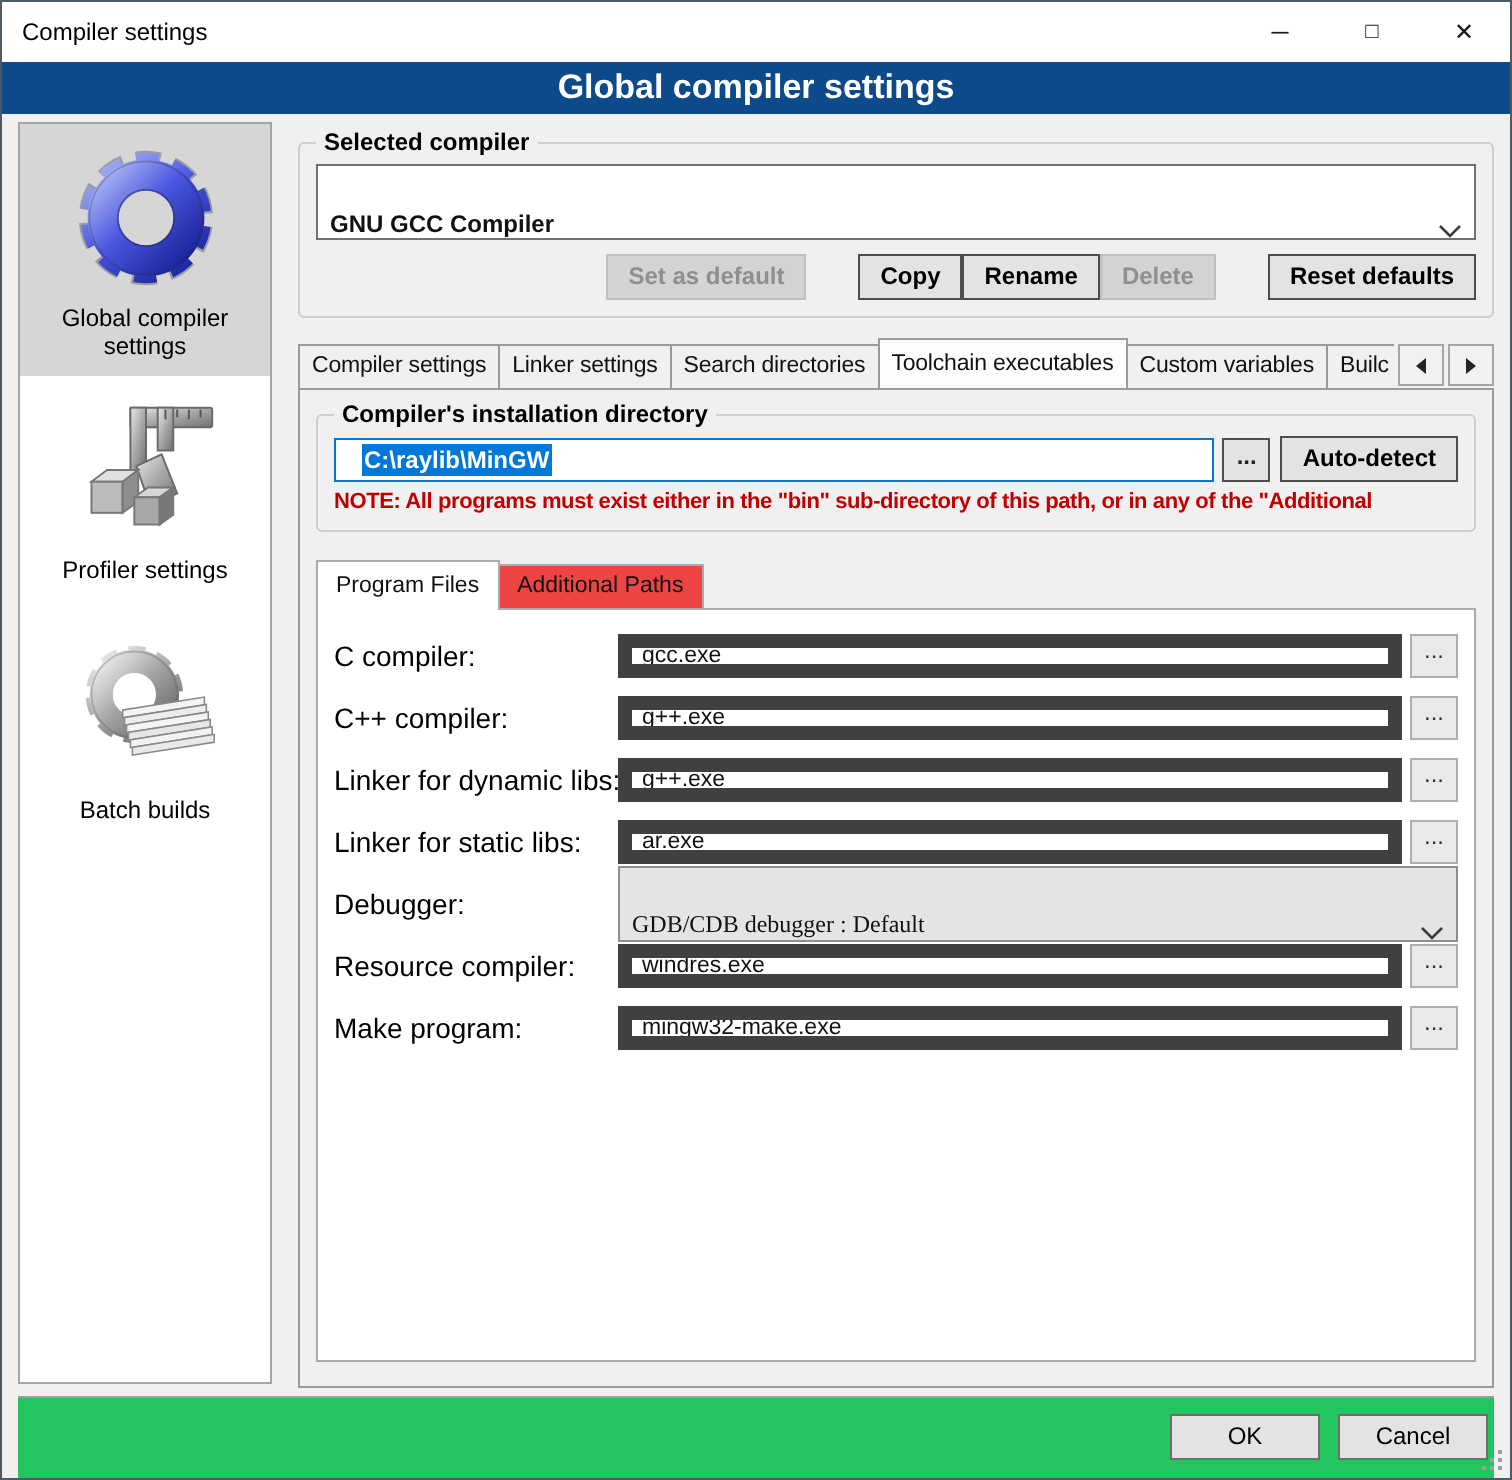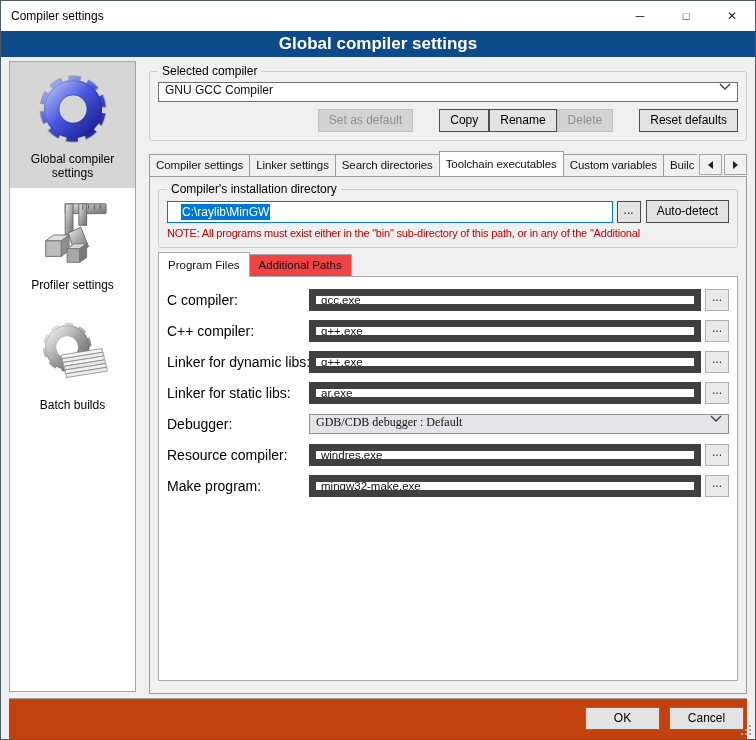--- a/index.html
+++ b/index.html
@@ -30,25 +30,25 @@
   
   .sidebar{width:127px;flex:0 0 auto;background:#fff;border:1px solid #a5a5a5;
     margin-bottom:4px;overflow:hidden;}
   .side-item{display:flex;flex-direction:column;align-items:center;padding:10px 4px 8px;min-height:120px;}
   .side-item.selected{background:#d6d6d6;}
   .side-item .icon{width:74px;height:74px;flex:0 0 auto;}
   .side-item .lbl{margin-top:6px;text-align:center;font-size:12px;line-height:14px;color:#000;}
   
   .main{flex:1;min-width:0;display:flex;flex-direction:column;}
   
-  .groupbox{border:1px solid #cdcdcd;border-radius:3px;position:relative;padding:10px 8px 8px;}
+  .groupbox{border:1px solid #cdcdcd;border-radius:3px;position:relative;padding:10px 8px 8px;font-weight:bold;}
   .groupbox>.legend{position:absolute;top:-8px;left:8px;background:#f0f0f0;padding:0 4px;font-size:12px;color:#000;}
   .gb-compiler{margin-top:10px;}
   
-  .combo{height:20px;background:#fff;border:1px solid #707070;display:flex;align-items:flex-start;
+  .combo{height:38px;background:#fff;border:1px solid #707070;display:flex;align-items:flex-end;
     padding:0 6px;font-size:12px;position:relative;cursor:default;}
   .combo .val{flex:1;white-space:nowrap;overflow:hidden;}
   .combo .chev{flex:0 0 auto;margin-left:4px;}
   .combo.gray{background:#e4e4e6;border-color:#8f8f8f;}
   .chev svg{display:block;}
   
   .btn{height:23px;background:#e3e3e3;border:1px solid #4d4d4d;font-size:12px;color:#000;
     padding:0 10px;text-align:center;line-height:21px;white-space:nowrap;cursor:default;}
   .btn.disabled{background:#d3d3d3;border-color:#c0c0c0;color:#8f8f8f;}
   .btn-row{display:flex;justify-content:flex-end;margin-top:7px;}
@@ -74,37 +74,37 @@
   .dir-row{display:flex;align-items:center;}
   .path-input{flex:1;height:22px;border:1px solid var(--accent);background:#fff;display:flex;
     align-items:center;padding:0 13px;font-size:12px;overflow:hidden;white-space:nowrap;}
   .path-input .sel{background:var(--accent);color:#fff;padding:1px 1px;}
   .browse-big{width:24px;height:22px;margin-left:4px;flex:0 0 auto;background:#e3e3e3;
     border:1px solid #4d4d4d;text-align:center;line-height:16px;font-size:12px;color:#222;cursor:default;}
   .autodetect{margin-left:5px;flex:0 0 auto;}
   .note{margin-top:4px;color:var(--note-red);font-size:11px;letter-spacing:-0.2px;
     white-space:nowrap;overflow:hidden;}
   
-  .subtabs-line{display:flex;align-items:flex-end;margin-top:4px;position:relative;z-index:2;}
+  .subtabs-line{display:flex;align-items:flex-end;margin-top:14px;position:relative;z-index:2;}
   .subtab{flex:0 0 auto;height:22px;line-height:21px;background:#ef4444;border:1px solid #ababab;
     border-bottom:none;padding:0 9px;margin-right:-1px;font-size:11.5px;white-space:nowrap;cursor:default;}
   .subtab.active{height:25px;line-height:24px;background:#ffffff;position:relative;z-index:3;margin-bottom:-1px;}
   .page{flex:1;border:1px solid #ababab;background:#fff;padding:12px 8px 10px;min-height:0;overflow:hidden;}
   
   .frow{display:flex;align-items:center;margin-bottom:9px;height:22px;}
   .frow .flabel{width:142px;flex:0 0 auto;font-size:14px;color:#000;white-space:nowrap;}
   .frow .fctrl{flex:1;display:flex;align-items:center;min-width:0;}
   .field{flex:1;height:22px;border:7px solid #404040;background:#fff;font-family:"Liberation Sans","DejaVu Sans",sans-serif;
     font-size:11.5px;padding:0 5px;min-width:0;outline:none;color:#111;text-decoration:underline;}
   .browse-sm{width:24px;height:22px;margin-left:4px;flex:0 0 auto;background:#e9e9e9;border:1px solid #aeaeae;
     text-align:center;line-height:15px;font-size:12px;color:#333;cursor:default;}
   .frow .combo{flex:1;font-family:Liberation Serif, serif;}
   
   .footer{flex:0 0 auto;margin:0 8px;border-top:1px solid #9e9e9e;padding:8px 3px 9px 0;
-    display:flex;justify-content:flex-end;gap:9px;background:#c2410c;}
+    display:flex;justify-content:flex-end;gap:9px;background:#22c55e;}
   .footer .btn{width:75px;border-color:#6e6e6e;}
   .grip{position:absolute;right:2px;bottom:2px;}
 </style>
 </head>
 <body>
 
 <div class="window">
 
   <div class="titlebar">
     <div class="title">Compiler settings</div>

